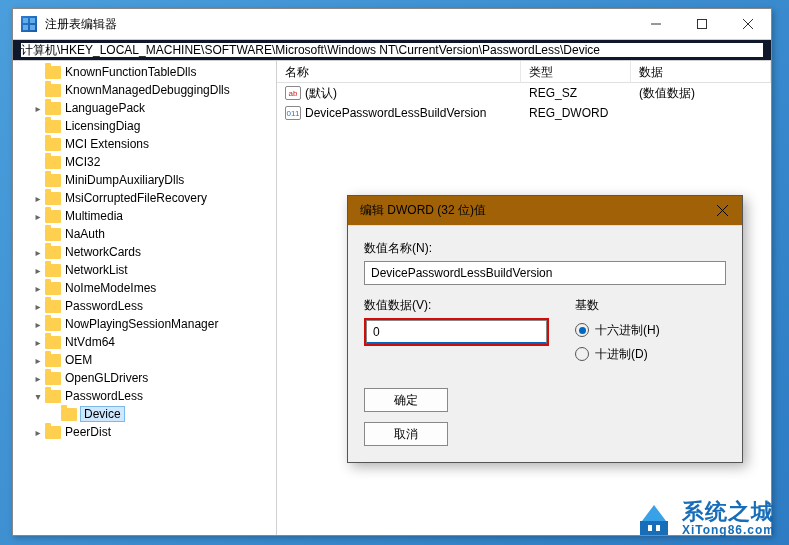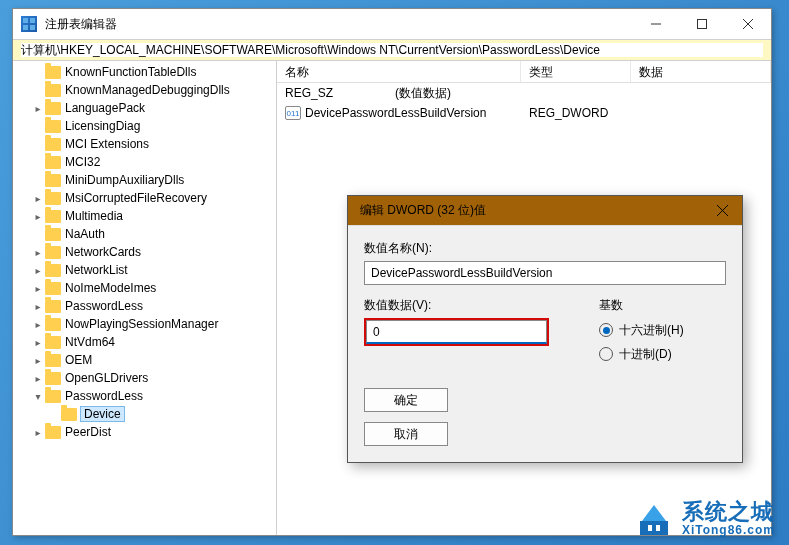--- a/index.html
+++ b/index.html
@@ -7,21 +7,21 @@
     .window { position: absolute; top: 8px; left: 12px; width: 760px; height: 528px; background: #fff; border: 1px solid #888; display: flex; flex-direction: column; box-shadow: 2px 2px 6px rgba(0,0,0,.25); }
     .titlebar { height: 30px; display: flex; align-items: center; padding: 0 0 0 8px; }
     .app-icon { width: 16px; height: 16px; background: linear-gradient(135deg,#2e7cd6,#1a5aa6); display: grid; grid-template: 1fr 1fr / 1fr 1fr; gap: 2px; padding: 2px; margin-right: 8px; }
     .app-icon span { background: #5faee8; }
     .titlebar-title { flex: 0 0 auto; }
     .titlebar-spacer { flex: 1; }
     .titlebar-btns { display: flex; }
     .titlebar-btn { width: 46px; height: 30px; display:flex; align-items:center; justify-content:center; color:#333; }
     .menubar { height: 22px; display:flex; align-items:center; gap: 14px; padding: 0 8px; }
     .menubar span { color:#000; }
-    .addressbar { height: 22px; border-top:1px solid #d0d0d0; border-bottom:1px solid #d0d0d0; padding: 2px 8px; display:flex; align-items:center; background:#fef9c3; }
+    .addressbar { height: 22px; border-top:1px solid #d0d0d0; border-bottom:1px solid #d0d0d0; padding: 2px 8px; display:flex; align-items:center; background:#0f172a; }
     .addressbar input { border:none; width:100%; outline:none; font-size:12px; }
     .content { flex:1; display:flex; min-height:0; }
     .tree { width: 264px; border-right:1px solid #d0d0d0; overflow:auto; padding: 2px 0 4px 2px; }
     .tree-item { display:flex; align-items:center; height:18px; padding-left: 16px; white-space:nowrap; }
     .tree-item .caret { width:14px; display:inline-flex; justify-content:center; color:#666; font-size:10px; }
     .tree-item .folder { width:16px; height:13px; background:#ffd050; border-radius:1px; margin-right:4px; position:relative; display:inline-block; }
     .tree-item .folder::before { content:""; position:absolute; top:-3px; left:0; width:6px; height:3px; background:#ffd050; border-radius:1px 1px 0 0; }
     .tree-item.child { padding-left: 46px; }
     .tree-item.selected .label { background:#cde8ff; border:1px solid #7db9e8; padding:0 3px; margin-left:-1px; }
     .list { flex:1; position:relative; }
@@ -38,21 +38,21 @@
     
     .dialog { position:absolute; left:347px; top:195px; width:396px; background:#f0f0f0; border:1px solid #555; box-shadow: 4px 4px 12px rgba(0,0,0,.3); }
     .dialog-titlebar { height:30px; background:#a16207; display:flex; align-items:center; padding: 0 0 0 12px; border-bottom:1px solid #ddd; }
     .dialog-titlebar .title { flex:1; font-size:12px; }
     .dialog-close { width:40px; height:30px; display:flex; align-items:center; justify-content:center; font-size:14px; }
     .dialog-body { padding: 14px 16px 16px; }
     .dlg-label { margin-bottom:4px; }
     .dlg-input { width:100%; height:24px; border:1px solid #888; padding:0 6px; background:#fff; margin-bottom:12px; font-size:12px; }
     .dlg-row2 { display:flex; gap: 26px; }
     .dlg-col-left { width: 185px; }
-    .dlg-col-right { flex:1;margin-left:24px; }
+    .dlg-col-right { flex:1; }
     .value-input-wrap { border: 2px solid #d10a0a; padding: 0; }
     .value-input { width:100%; height:24px; border:1px solid #888; border-bottom:2px solid #0067c0; padding:0 6px; font-size:12px; }
     .radio-item { display:flex; align-items:center; gap:6px; height:24px; }
     .radio { width:14px; height:14px; border-radius:50%; border:1px solid #555; display:inline-flex; align-items:center; justify-content:center; }
     .radio.checked::after { content:""; width:7px; height:7px; border-radius:50%; background:#0067c0; }
     .dlg-buttons { display:flex; justify-content:flex-end; gap:10px; margin-top:22px;flex-direction:column; }
     .dlg-btn { width:84px; height:24px; background:#fdfdfd; border:1px solid #888; display:flex; align-items:center; justify-content:center; }
     
     .watermark { position:absolute; right:14px; bottom:6px; display:flex; align-items:center; gap:8px; opacity:.95; }
     .wm-icon { width:40px; height:40px; }
@@ -205,20 +205,24 @@
         </div>
       </div>
     <div class="list">
       <div class="list-header">
         <div class="col col-name">名称</div>
         <div class="col col-type">类型</div>
         <div class="col col-data">数据</div>
       </div>
       <div id="listrows">
           <div class="list-row">
+            <div class="col col-name">
+              <span class="reg-icon sz">ab</span>
+              <span>(默认)</span>
+            </div>
             <div class="col col-type">REG_SZ</div>
             <div class="col col-data">(数值数据)</div>
           </div>
           <div class="list-row">
             <div class="col col-name">
               <span class="reg-icon dw">011</span>
               <span>DevicePasswordLessBuildVersion</span>
             </div>
             <div class="col col-type">REG_DWORD</div>
           </div>

